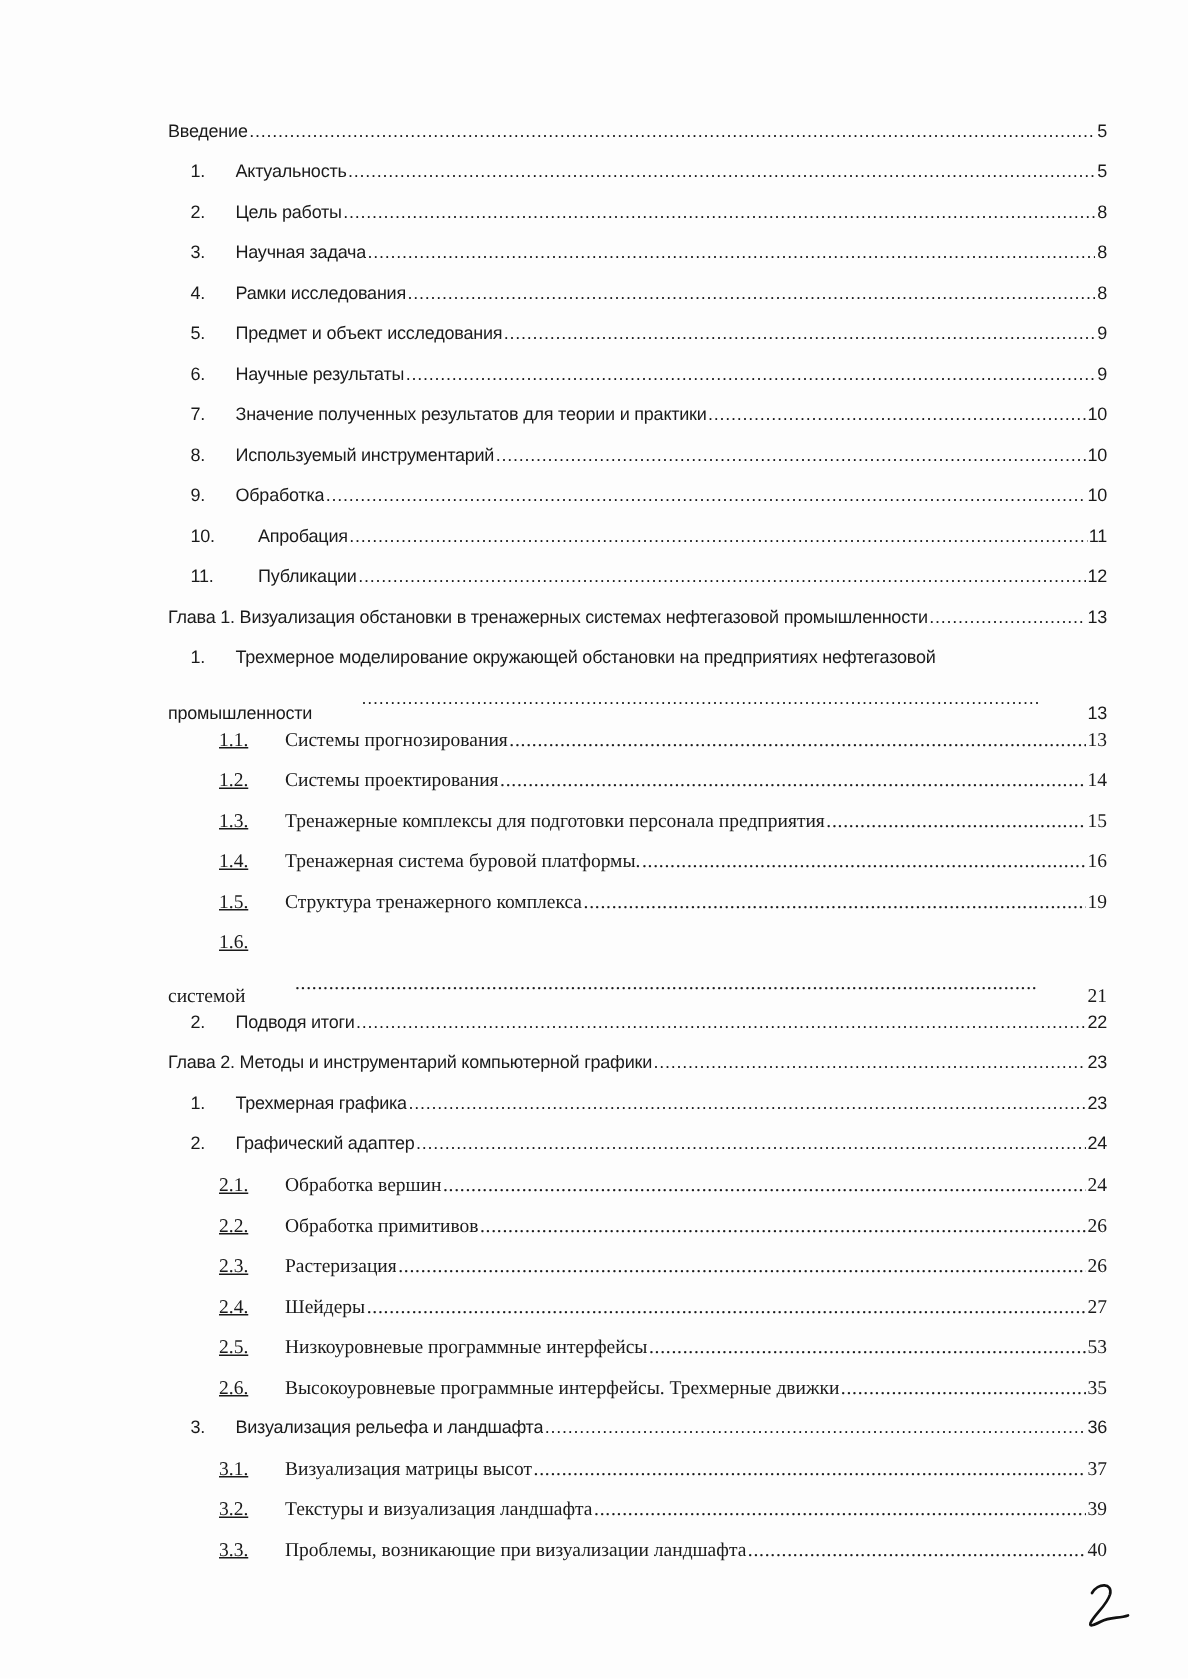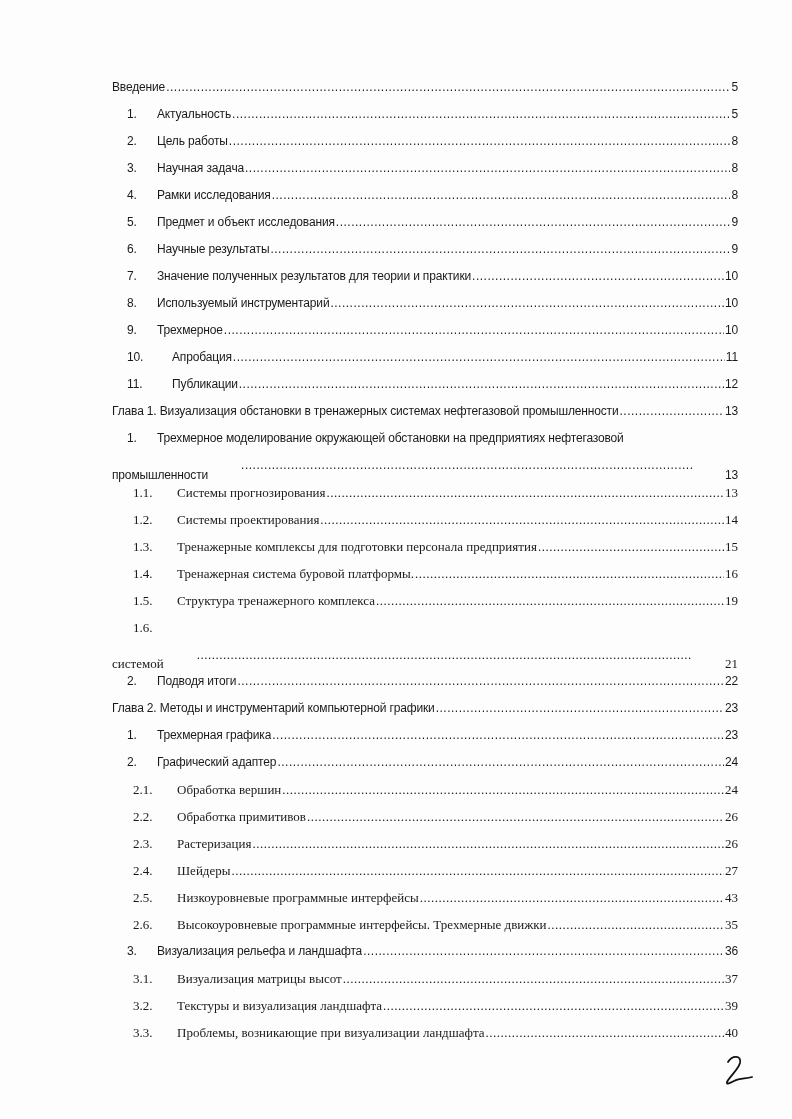--- a/index.html
+++ b/index.html
@@ -6,21 +6,21 @@
     body { width: 792px; height: 1119px; position: relative; overflow: hidden; color: #1a1a1a; }
     .page { position: absolute; left: 0; top: 0; width: 792px; height: 1119px; background: #fdfdfd; }
     .toc { position: absolute; left: 112px; top: 74px; width: 626px; }
     .row { position: relative; height: 27px; line-height: 27px; font-size: 12.5px; white-space: nowrap; display: flex; align-items: flex-end; }
     .row.sans { font-family: "Liberation Sans", sans-serif; font-size: 12px; letter-spacing: -0.15px; }
     .row.serif { font-family: "Liberation Serif", serif; font-size: 13px; }
     .num { display: inline-block; flex: 0 0 auto; }
     .lvl0 { padding-left: 0; }
     .lvl1 .num { margin-left: 15px; width: 30px; }
     .lvl1w .num { margin-left: 15px; width: 45px; }
-    .lvl2 .num { margin-left: 21px; width: 44px; }
+    .lvl2 .num { margin-left: 34px; width: 44px; text-decoration: underline; }
     .title { flex: 0 1 auto; overflow: hidden; }
     .dots { flex: 1 1 auto; overflow: hidden; position: relative; height: 27px; margin: 0 1px; }
     .dots::after { content: "................................................................................................................................................................................................................................................................................"; position: absolute; left: 0; bottom: 0; line-height: 27px; letter-spacing: 0.5px; white-space: nowrap; }
     .page-no { flex: 0 0 auto; text-align: right; }
     .wrap { height: auto; display: block; white-space: normal; }
     .wrap .line1 { height: 27px; line-height: 27px; display: flex; }
     .wrap .line2 { height: 27px; line-height: 27px; display: flex; align-items: baseline; gap: 32px; }
     .handwritten { position: absolute; left: 718px; top: 1052px; width: 40px; height: 36px; }
   </style>
 </head>
@@ -78,21 +78,21 @@
       <span class="page-no">10</span>
     </div>
     <div class="row sans lvl1">
       <span class="num">8.</span>
       <span class="title">Используемый инструментарий</span>
       <span class="dots"></span>
       <span class="page-no">10</span>
     </div>
     <div class="row sans lvl1">
       <span class="num">9.</span>
-      <span class="title">Трехмерное</span>
+      <span class="title">Обработка</span>
       <span class="dots"></span>
       <span class="page-no">10</span>
     </div>
 
     <div class="row sans lvl1w">
       <span class="num">10.</span>
       <span class="title">Апробация</span>
       <span class="dots"></span>
       <span class="page-no">11</span>
     </div>
@@ -207,21 +207,21 @@
     <div class="row serif lvl2">
       <span class="num">2.4.</span>
       <span class="title">Шейдеры</span>
       <span class="dots"></span>
       <span class="page-no">27</span>
     </div>
     <div class="row serif lvl2">
       <span class="num">2.5.</span>
       <span class="title">Низкоуровневые программные интерфейсы</span>
       <span class="dots"></span>
-      <span class="page-no">43</span>
+      <span class="page-no">53</span>
     </div>
     <div class="row serif lvl2">
       <span class="num">2.6.</span>
       <span class="title">Высокоуровневые программные интерфейсы. Трехмерные движки</span>
       <span class="dots"></span>
       <span class="page-no">35</span>
     </div>
     <div class="row sans lvl1">
       <span class="num">3.</span>
       <span class="title">Визуализация рельефа и ландшафта</span>

